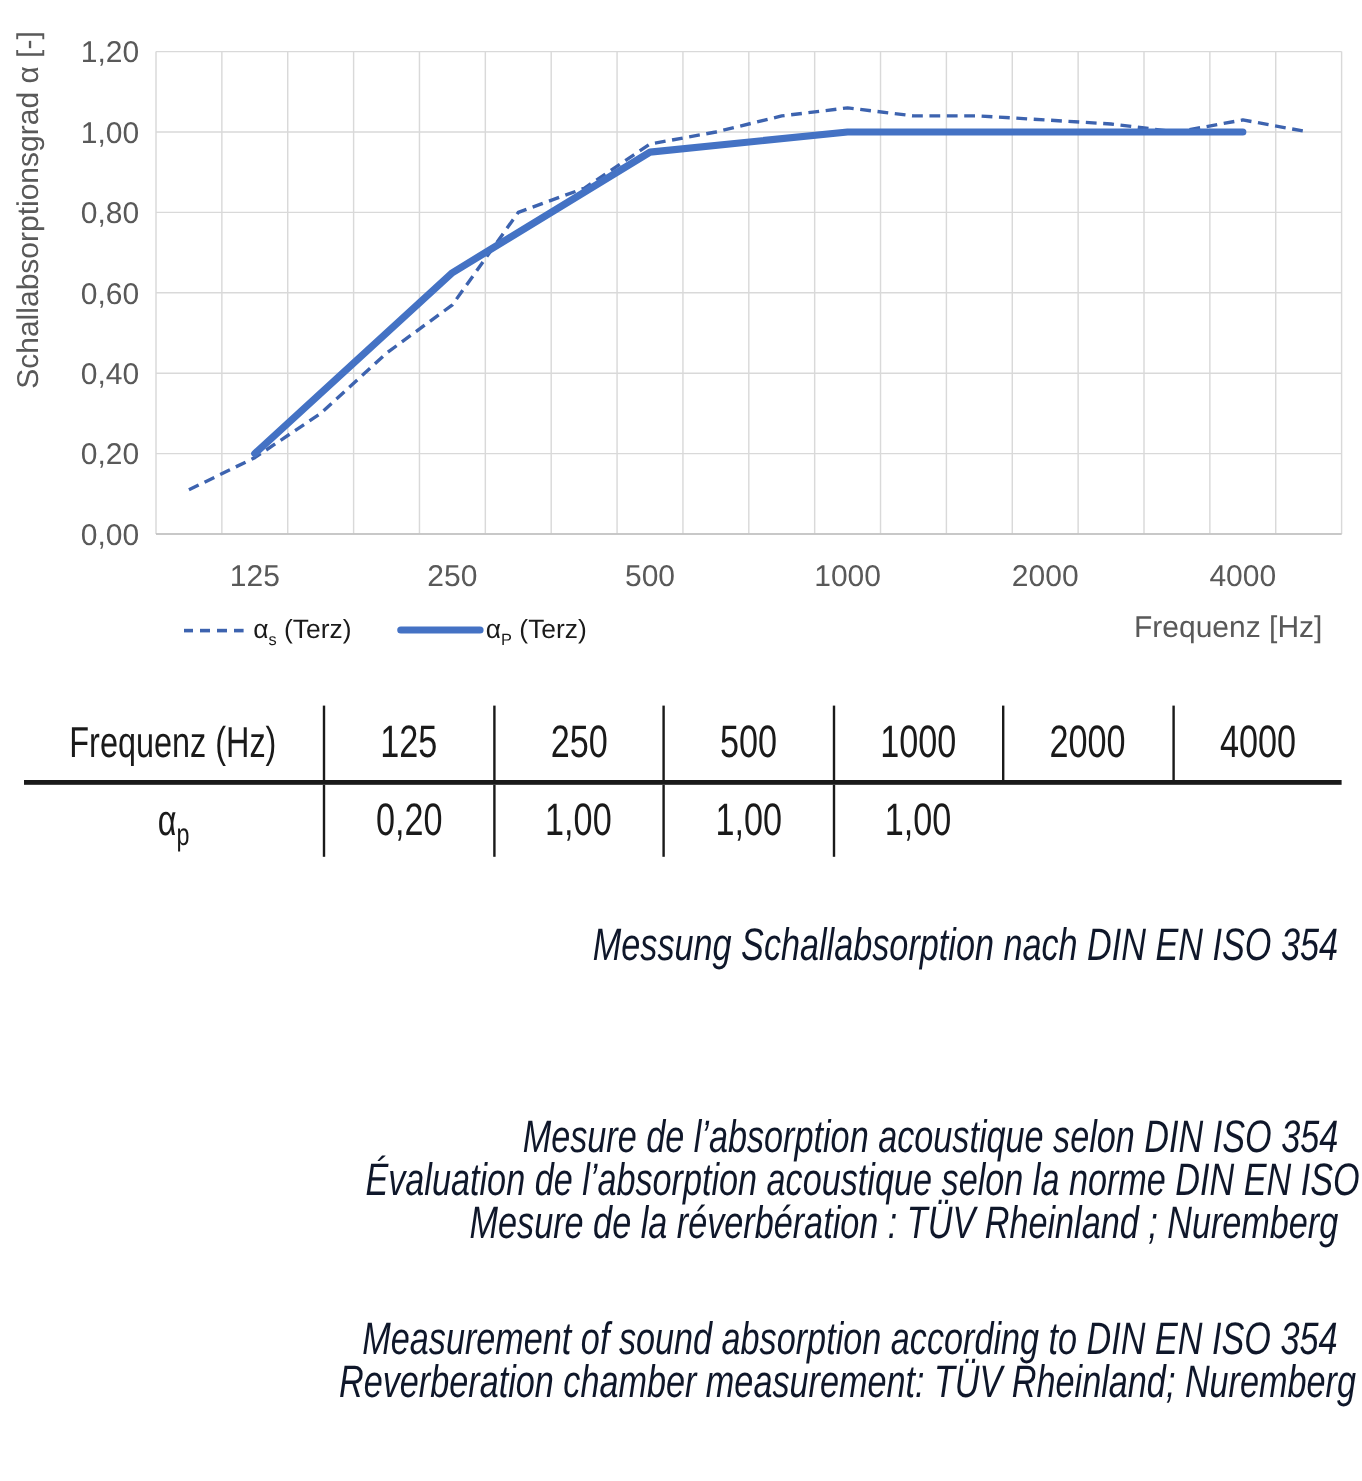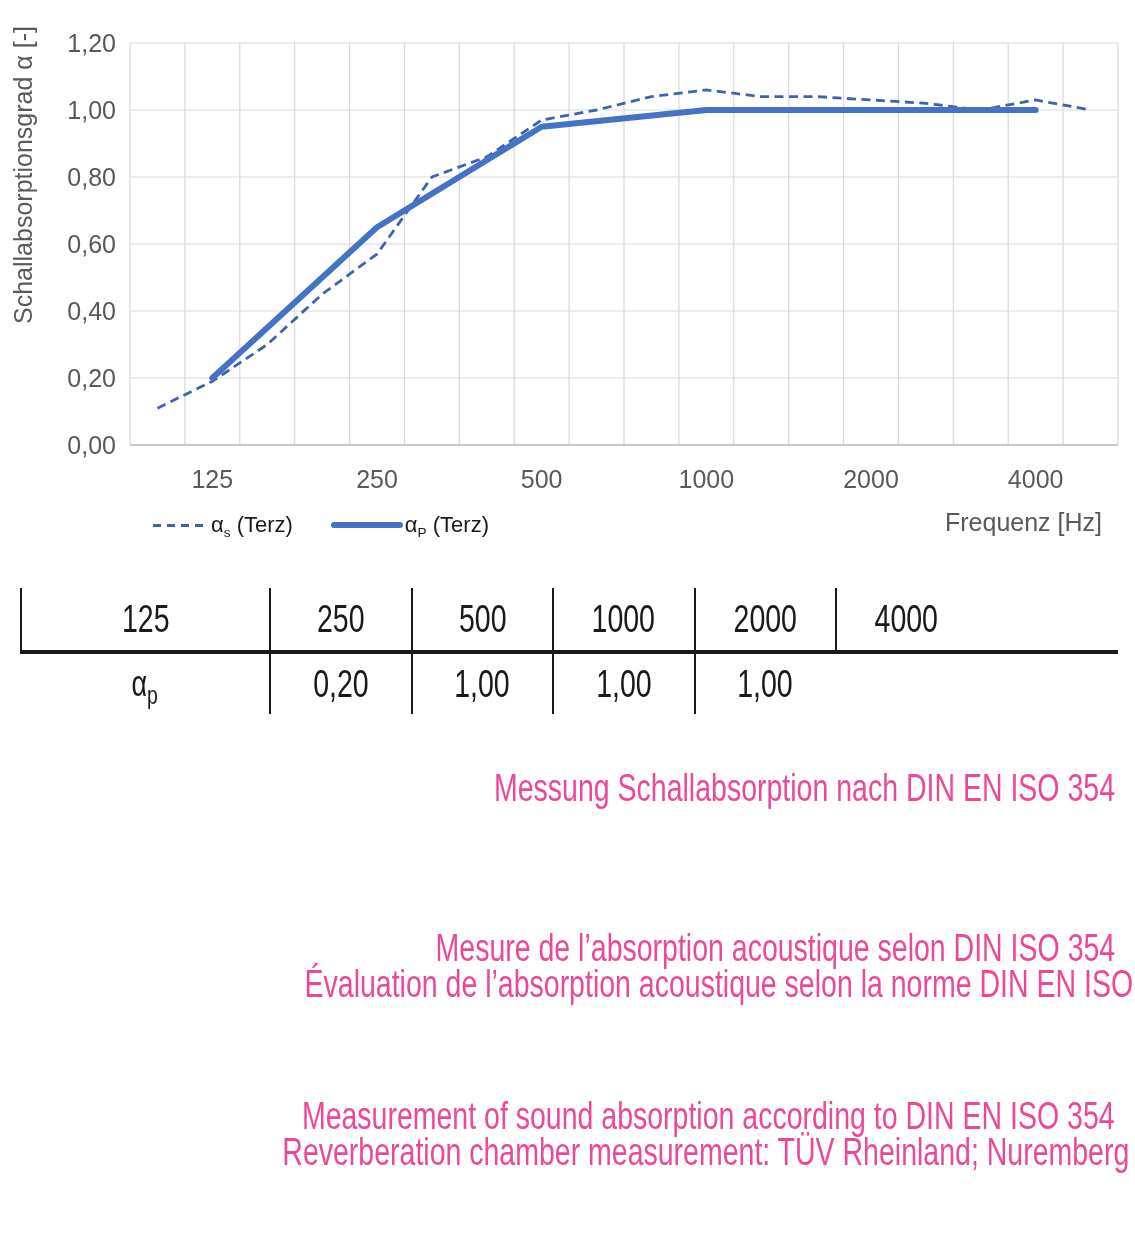--- a/index.html
+++ b/index.html
@@ -28,21 +28,21 @@
   .abs-table{position:absolute;left:20px;top:588px;width:1098px;}
   .t-row{display:grid;grid-template-columns:249px repeat(6,1fr);}
   .t-row.t-head{border-bottom:4px solid #1a1a1a;}
   .t-cell{display:flex;align-items:center;justify-content:center;height:60px;font-size:38px;}
   .t-head .t-cell{height:62px;}
   .t-cell.sep{border-left:2px solid #1a1a1a;}
   .t-cell.t-label{font-size:36px;}
   .rowlabel sub{font-size:0.72em;line-height:0;}
 
   
-  .notes{position:absolute;left:0;right:20px;text-align:right;font-size:38px;line-height:36px;color:#ec4899;}
+  .notes{position:absolute;left:0;right:20px;text-align:right;font-size:38px;line-height:36px;color:#0f172a;font-style:italic;}
   .notes div{white-space:nowrap;}
   #notes-german{top:770px;}
   #notes-french{top:930px;}
   #notes-english{top:1098px;}
 </style>
 </head>
 <body>
 
 <div id="page">
 
@@ -99,20 +99,23 @@
       <span class="legend-label"><span>α</span><sub>s</sub><span> (Terz)</span></span>
     </div>
     <div class="legend-item">
       <span class="sample solid"></span>
       <span class="legend-label"><span>α</span><sub>P</sub><span> (Terz)</span></span>
     </div>
   </div>
 
   <div class="abs-table">
     <div class="t-row t-head">
+      <div class="t-cell t-label">
+          <span class="cond">Frequenz (Hz)</span>
+        </div>
       <div class="t-cell sep">
           <span class="cond">125</span>
         </div>
       <div class="t-cell sep">
           <span class="cond">250</span>
         </div>
       <div class="t-cell sep">
           <span class="cond">500</span>
         </div>
       <div class="t-cell sep">
@@ -143,18 +146,19 @@
         </div>
     </div>
   </div>
 
   <div class="notes" id="notes-german">
     <div><span class="cond">Messung Schallabsorption nach DIN EN ISO 354</span></div>
   </div>
   <div class="notes" id="notes-french">
     <div><span class="cond">Mesure de l’absorption acoustique selon DIN ISO 354</span></div>
     <div><span class="cond">Évaluation de l’absorption acoustique selon la norme DIN EN ISO 11654</span></div>
+    <div><span class="cond">Mesure de la réverbération : TÜV Rheinland ; Nuremberg</span></div>
   </div>
   <div class="notes" id="notes-english">
     <div><span class="cond">Measurement of sound absorption according to DIN EN ISO 354</span></div>
     <div><span class="cond">Reverberation chamber measurement: TÜV Rheinland; Nuremberg</span></div>
   </div>
 </div>
 
 </body></html>

